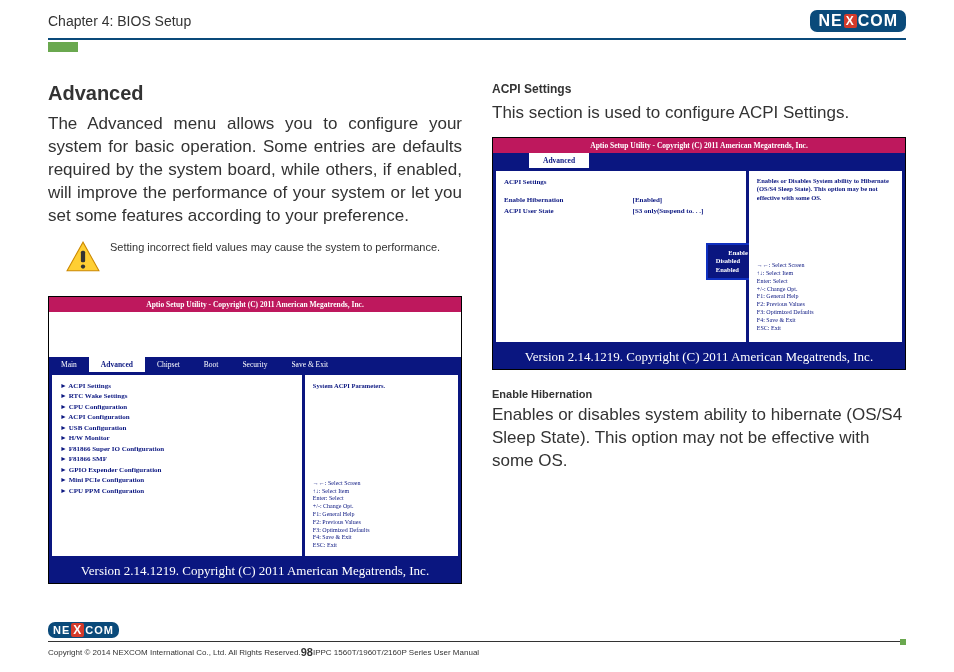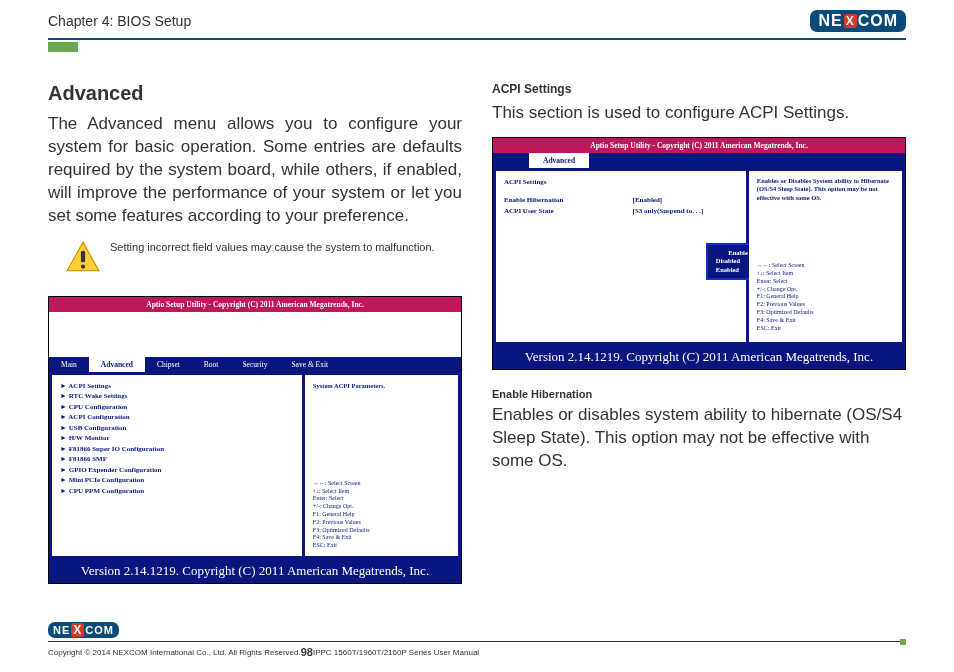--- a/index.html
+++ b/index.html
@@ -73,21 +73,21 @@
     <div class="body-text">The Advanced menu allows you to configure your system for basic operation. Some entries are defaults required by the system board, while others, if enabled, will improve the performance of your system or let you set some features according to your preference.</div>
 
     <div class="warning-row">
       <div class="warn-icon">
         <svg viewBox="0 0 64 64">
             <polygon points="32,4 62,58 2,58" fill="#ffcf33" stroke="#cc8800" stroke-width="2"></polygon>
             <rect x="28" y="20" width="8" height="22" rx="3" fill="#333"></rect>
             <circle cx="32" cy="50" r="4" fill="#333"></circle>
           </svg>
       </div>
-      <div class="warning-text">Setting incorrect field values may cause the system to malfunction.</div>
+      <div class="warning-text">Setting incorrect field values may cause the system to performance.</div>
     </div>
 
     <div class="bios-frame">
       <div class="bios-title">Aptio Setup Utility - Copyright (C) 2011 American Megatrends, Inc.</div>
       <div class="bios-tabs">
         <div class="tab">Main</div>
         <div class="tab active">Advanced</div>
         <div class="tab">Chipset</div>
         <div class="tab">Boot</div>
         <div class="tab">Security</div>

